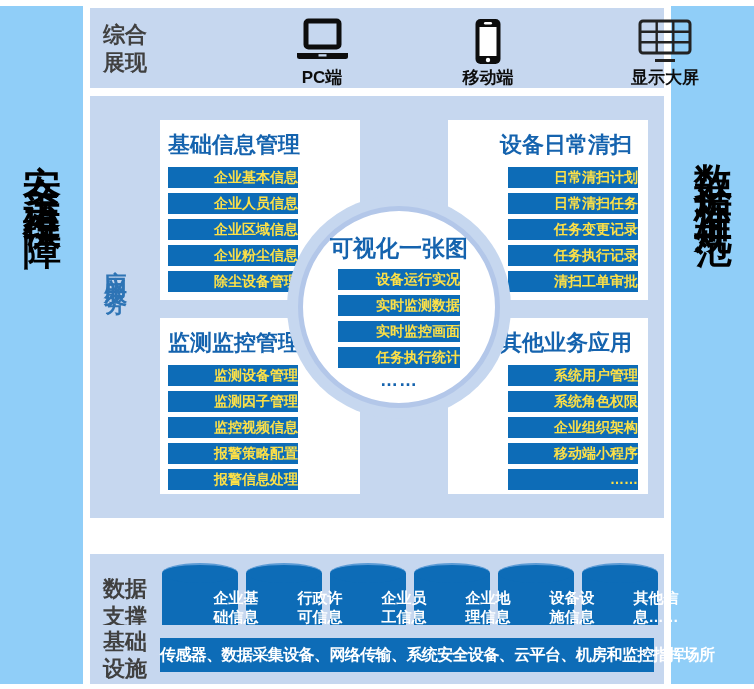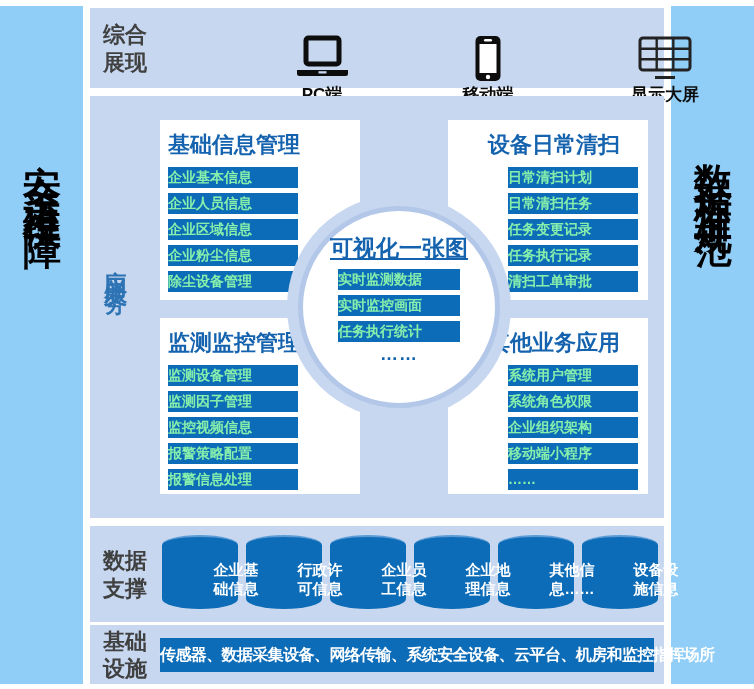--- a/index.html
+++ b/index.html
@@ -13,61 +13,61 @@
   #pillar-right{left:671px;}
   .pillar-text{
     position:absolute;top:128px;left:50%;transform:translateX(-50%);
     writing-mode:vertical-rl;text-orientation:upright;
     font-size:38px;letter-spacing:13px;color:#000;white-space:nowrap;
   }
   
   .band{position:absolute;left:90px;width:574px;background:#C6D7EF;}
   #band-overview{top:8px;height:80px;}
   #band-app{top:96px;height:422px;}
-  #band-data{top:526px;height:96px;}
+  #band-data{top:554px;height:96px;}
   #band-infra{top:625px;height:59px;}
   .band-label{
     position:absolute;left:13px;top:50%;transform:translateY(-50%);
     color:#404040;font-size:22px;line-height:1.25;white-space:pre-line;
   }
   
-  .terminal{position:absolute;top:26px;transform:translateX(-50%);display:flex;flex-direction:column;align-items:center;}
+  .terminal{position:absolute;top:9px;transform:translateX(-50%);display:flex;flex-direction:column;align-items:center;}
   .term-icon{height:48px;display:flex;align-items:center;justify-content:center;}
   .term-label{font-size:17px;color:#0d0d0d;margin-top:1px;white-space:nowrap;}
   #terminal-pc{left:232px;}
   #terminal-mobile{left:398px;}
   #terminal-screen{left:575px;}
   
   #app-label{
     position:absolute;left:11px;top:156px;
     writing-mode:vertical-rl;text-orientation:upright;
     color:#2E74B5;font-size:23px;letter-spacing:7px;white-space:nowrap;
   }
   .app-box{position:absolute;width:200px;background:#fff;box-sizing:border-box;padding-top:8px;z-index:1;}
   .pos-tl{left:70px;top:24px;height:180px;}
   .pos-tr{left:358px;top:24px;height:180px;}
   .pos-bl{left:70px;top:222px;height:176px;}
   .pos-br{left:358px;top:222px;height:176px;}
   .box-title{font-size:22px;color:#1563AE;margin:2px 0 7px;white-space:nowrap;}
   .align-l .box-title{margin-left:8px;}
-  .align-r .box-title{text-align:right;margin-right:28px;}
+  .align-r .box-title{text-align:right;margin-right:16px;}
   .btn{
     width:130px;height:21px;line-height:21px;margin-top:5px;
-    background:#0D6CB7;color:#86efac;font-size:14px;text-align:left;white-space:nowrap;
+    background:#0D6CB7;color:#fde047;font-size:14px;text-align:right;white-space:nowrap;
   }
   .align-l .btn{margin-left:8px;}
   .align-r .btn{margin-left:auto;margin-right:10px;}
   
   #viz-circle{
     position:absolute;left:208px;top:110px;width:192px;height:192px;
     background:#fff;border:5px solid #B3C7E9;border-radius:50%;
     box-shadow:0 0 0 11px #C6D7EF;z-index:2;
     display:flex;flex-direction:column;align-items:center;
   }
-  #viz-title{margin-top:22px;font-size:23px;color:#1563AE;white-space:nowrap;text-decoration:underline;}
+  #viz-title{margin-top:22px;font-size:23px;color:#1563AE;white-space:nowrap;}
   #viz-circle .btn{width:122px;margin:5px 0 0 0;}
   .dots{color:#1563AE;font-size:18px;letter-spacing:1px;line-height:18px;margin-top:3px;}
   
   #cyl-row{position:absolute;left:72px;top:9px;width:496px;height:74px;display:flex;justify-content:space-between;}
   .cyl{position:relative;width:76px;height:74px;}
   .cyl-top{
     position:absolute;left:0;top:0;width:76px;height:20px;background:#0D6CB7;
     border-radius:50%;border-top:2px solid #5C9BD5;box-sizing:border-box;z-index:2;
   }
   .cyl-body{
@@ -173,20 +173,21 @@
       <div class="box-title">其他业务应用</div>
       <div class="btn">系统用户管理</div>
       <div class="btn">系统角色权限</div>
       <div class="btn">企业组织架构</div>
       <div class="btn">移动端小程序</div>
       <div class="btn dots-white">……</div>
     </div>
 
     <div id="viz-circle">
       <div id="viz-title">可视化一张图</div>
+      <div class="btn">设备运行实况</div>
       <div class="btn">实时监测数据</div>
       <div class="btn">实时监控画面</div>
       <div class="btn">任务执行统计</div>
       <div class="dots">……</div>
     </div>
   </div>
 
   <div class="band" id="band-data">
     <div class="band-label">数据
 支撑</div>
@@ -211,28 +212,28 @@
       </div>
       <div class="cyl">
         <div class="cyl-top"></div>
         <div class="cyl-body"></div>
         <div class="cyl-label">企业地
 理信息</div>
       </div>
       <div class="cyl">
         <div class="cyl-top"></div>
         <div class="cyl-body"></div>
+        <div class="cyl-label">设备设
+施信息</div>
+      </div>
+      <div class="cyl">
+        <div class="cyl-top"></div>
+        <div class="cyl-body"></div>
         <div class="cyl-label">其他信
 息……</div>
-      </div>
-      <div class="cyl">
-        <div class="cyl-top"></div>
-        <div class="cyl-body"></div>
-        <div class="cyl-label">设备设
-施信息</div>
       </div>
     </div>
   </div>
 
   <div class="band" id="band-infra">
     <div class="band-label">基础
 设施</div>
     <div id="infra-bar">传感器、数据采集设备、网络传输、系统安全设备、云平台、机房和监控指挥场所</div>
   </div>
 

